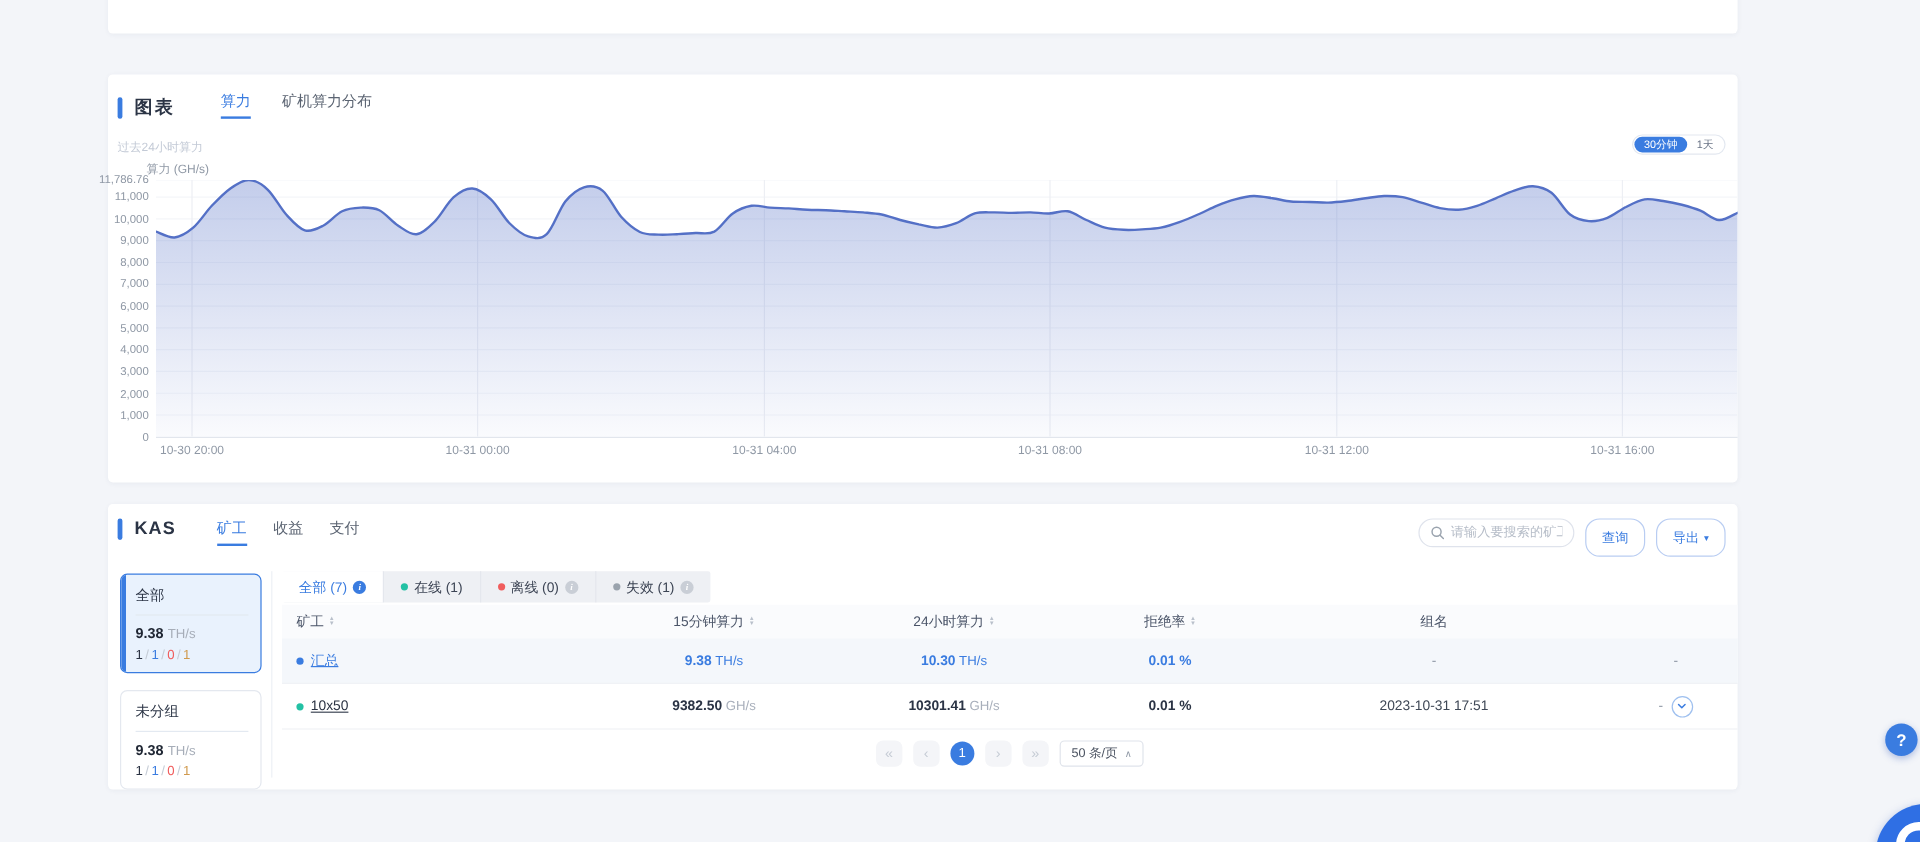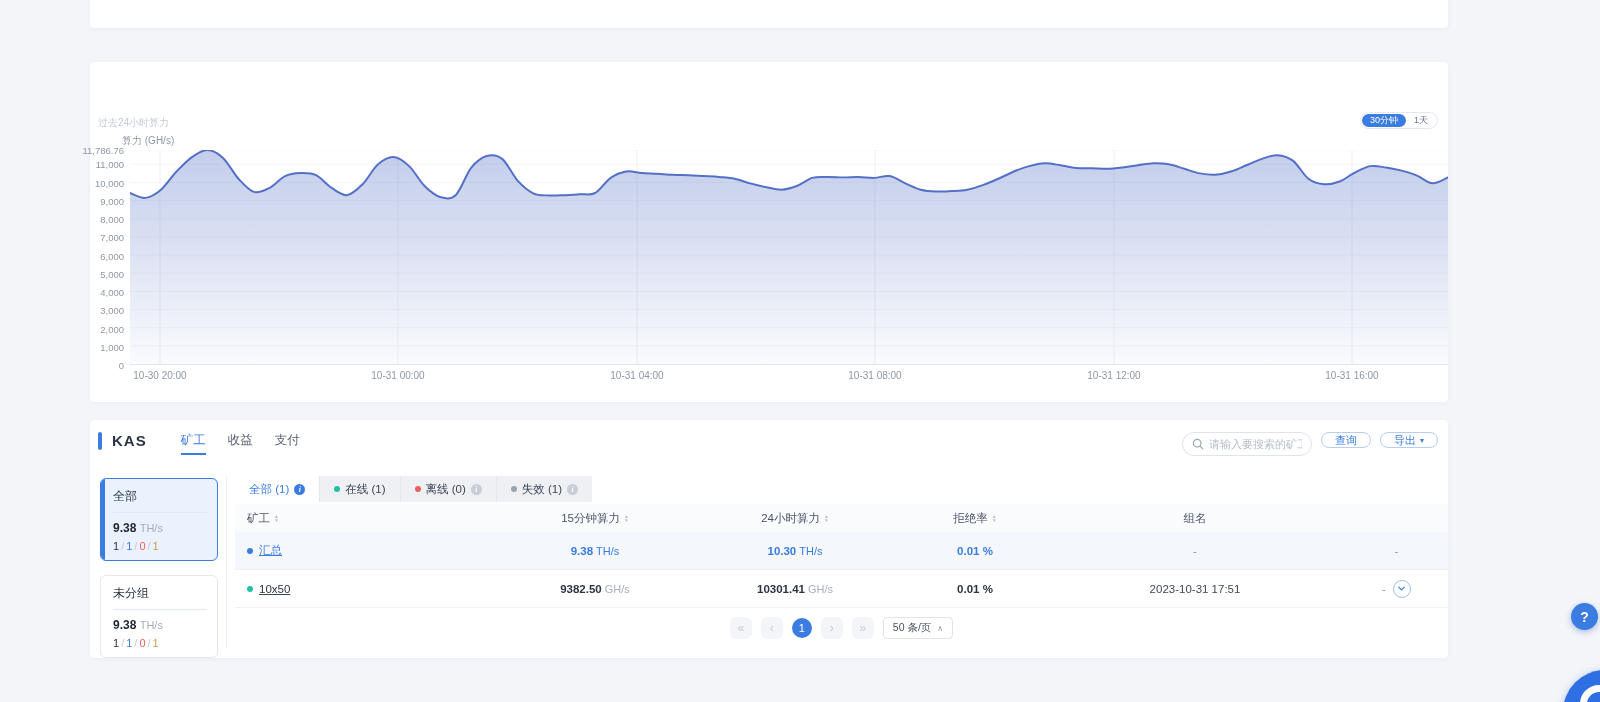--- a/index.html
+++ b/index.html
@@ -26,21 +26,21 @@
   .y-tick { position:absolute; right:calc(100% + 6px); transform:translateY(-50%); font-size:9.5px; color:#8f98a5; white-space:nowrap; }
   .x-tick { position:absolute; top:calc(100% + 6px); transform:translateX(-50%); font-size:10px; color:#8f98a5; white-space:nowrap; }
 
   
   .kas-card { left:90px; top:420px; width:1358px; height:238px; }
   .kas-head { position:absolute; left:8px; top:12px; right:10px; display:flex; align-items:flex-start; height:26px; }
   .head-spacer { flex:1; }
   .search-box { display:flex; align-items:center; width:130px; height:24px; border:1px solid #dfe3ec; border-radius:13px; padding:0 9px; background:#fff; margin-bottom:1px;}
   .search-box input { border:0; outline:0; width:100%; font-size:11px; color:#333; background:transparent; font-family:inherit;}
   .search-box input::placeholder { color:#b6bdc8; }
-  .pill-btn { height:16px; padding:0 13px; border:1px solid #b9cdf2; color:#3a7ce0; background:#fff; border-radius:12px; font-size:11px; margin-left:9px; display:flex; align-items:center; gap:4px; cursor:pointer; margin-bottom:2px; white-space:nowrap;}
+  .pill-btn { height:32px; padding:0 13px; border:1px solid #b9cdf2; color:#3a7ce0; background:#fff; border-radius:12px; font-size:11px; margin-left:9px; display:flex; align-items:center; gap:4px; cursor:pointer; margin-bottom:2px; white-space:nowrap;}
   .pill-btn .caret { font-size:8px; color:#3a7ce0; }
 
   .groups-panel { position:absolute; left:10px; top:58px; width:118px; }
   .group-card { position:relative; border:1px solid #e4e8ef; border-radius:6px; padding:9px 10px 8px 12px; margin-bottom:14px; background:#fff; cursor:pointer; overflow:hidden;}
   .group-card.active { background:#e9f2fd; border-color:#3a7ce0; }
   .group-card.active::before { content:""; position:absolute; left:0; top:0; bottom:0; width:4px; background:#3a7ce0; }
   .group-name { font-size:12px; color:#2b3445; padding-bottom:7px; border-bottom:1px solid #e3e9f1; }
   .group-hash { margin-top:8px; font-size:12px; }
   .gh-val { font-weight:bold; color:#1f2633; }
   .gh-unit { color:#a6adb8; font-size:11px; }
@@ -88,20 +88,28 @@
   .chat-fab::after { content:""; position:absolute; left:17px; top:15px; width:24px; height:24px; border:7px solid #fff; border-radius:50%; }
 </style>
 </head>
 <body>
 
 <div class="page">
 
   <div class="card top-strip"></div>
 
   <section class="card chart-card">
+    <div class="sec-head">
+      <span class="accent"></span>
+      <h2 class="sec-title">图表</h2>
+      <nav class="sec-tabs">
+        <span class="sec-tab active">算力</span>
+        <span class="sec-tab">矿机算力分布</span>
+      </nav>
+    </div>
     <div class="chart-subtitle">过去24小时算力</div>
     <div class="range-toggle">
       <span class="range-opt active">30分钟</span>
       <span class="range-opt">1天</span>
     </div>
     <div class="y-axis-name">算力 (GH/s)</div>
     <div class="plot" id="plot">
       <svg id="chart-svg" viewBox="0 0 1318 215" preserveAspectRatio="none">
         <defs>
           <linearGradient id="areaGrad" x1="0" y1="0" x2="0" y2="1">
@@ -200,21 +208,21 @@
         <div class="group-counts">
           <span class="cnt0">1</span><span class="sep">/</span><span class="cnt1">1</span><span class="sep">/</span><span class="cnt2">0</span><span class="sep">/</span><span class="cnt3">1</span>
         </div>
       </div>
     </div>
     <div class="v-divider"></div>
 
     <div class="kas-main">
       <div class="filter-tabs">
         <span class="ftab active">
-          <span>全部 (1)</span>
+          <span>全部 (7)</span>
           <span class="info-badge">i</span>
         </span>
         <span class="ftab">
           <span class="dot" style="background:#23c1a4;"></span>
           <span>在线 (1)</span>
         </span>
         <span class="ftab">
           <span class="dot" style="background:#f05d5d;"></span>
           <span>离线 (0)</span>
           <span class="info-badge gray">i</span>

